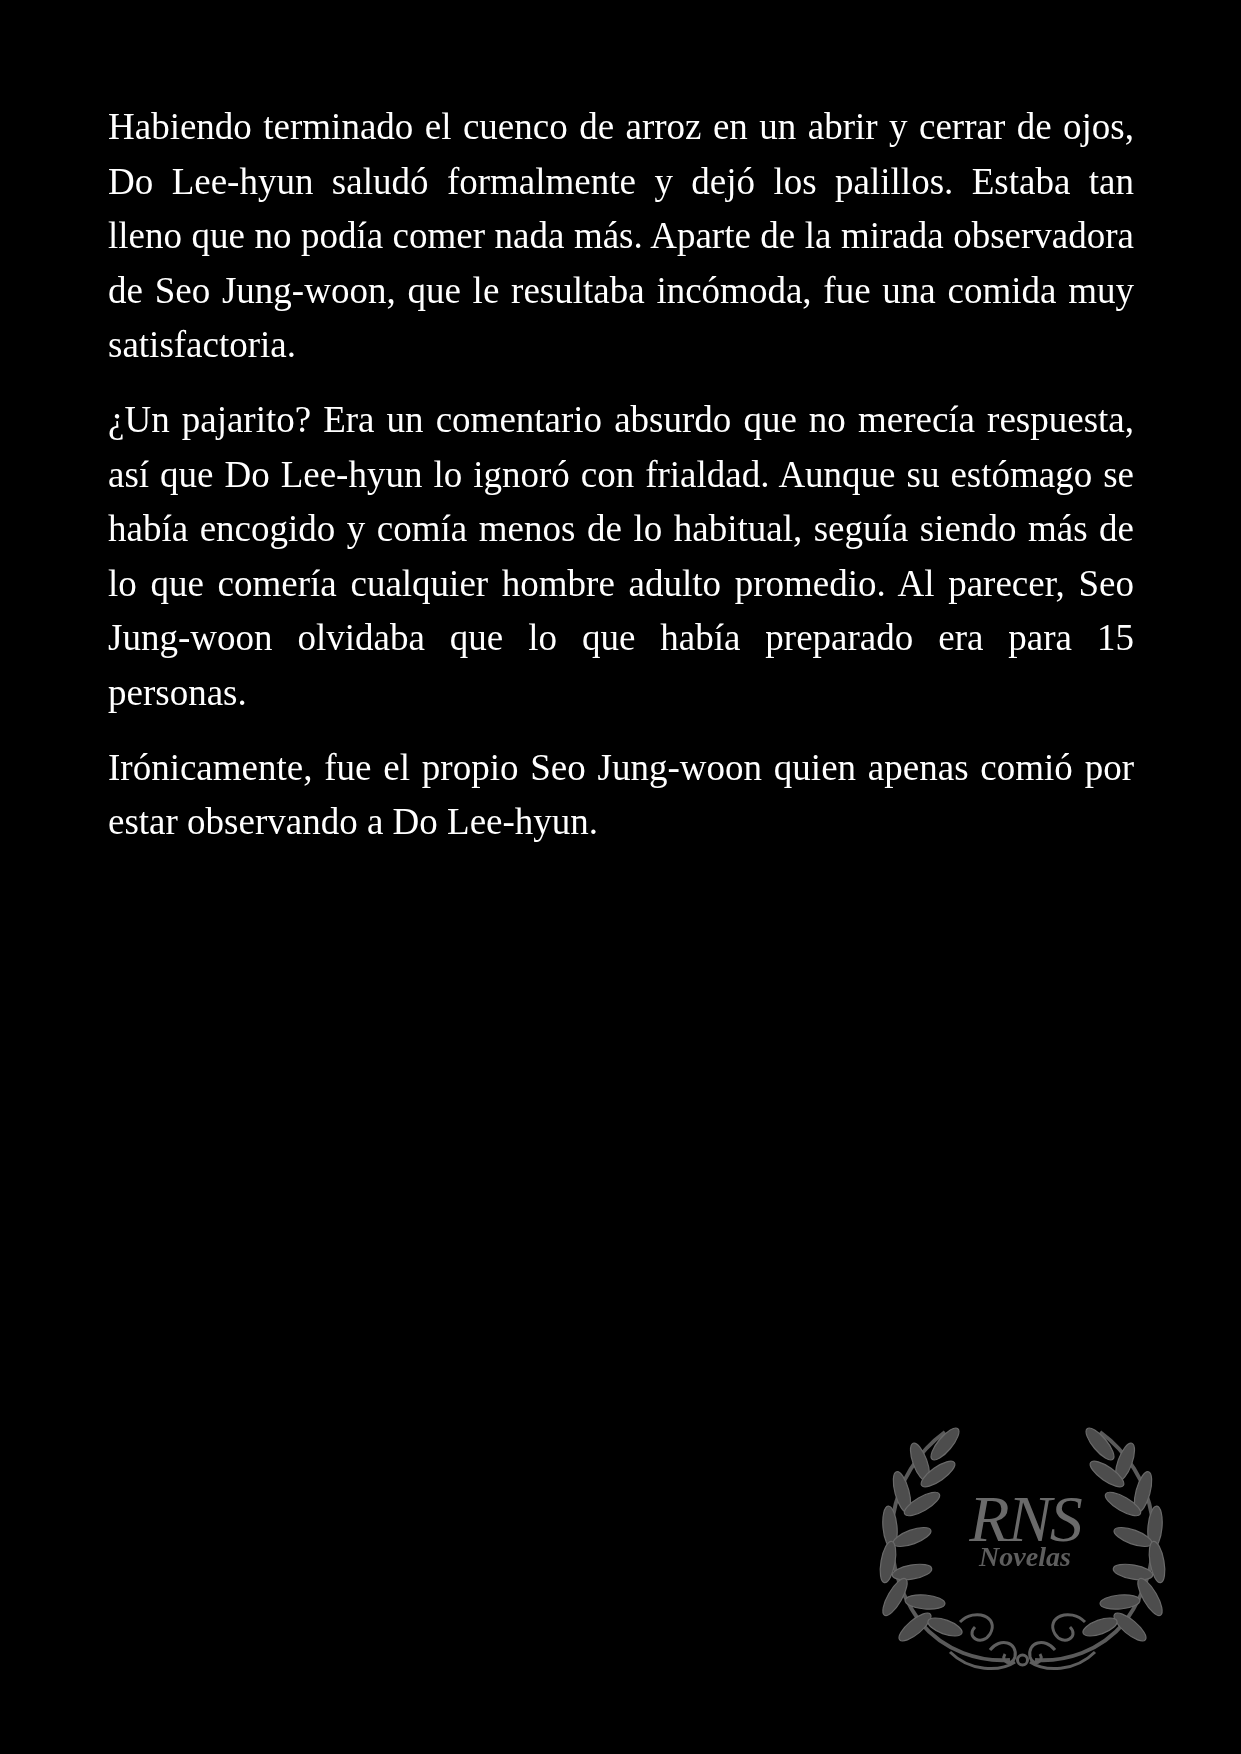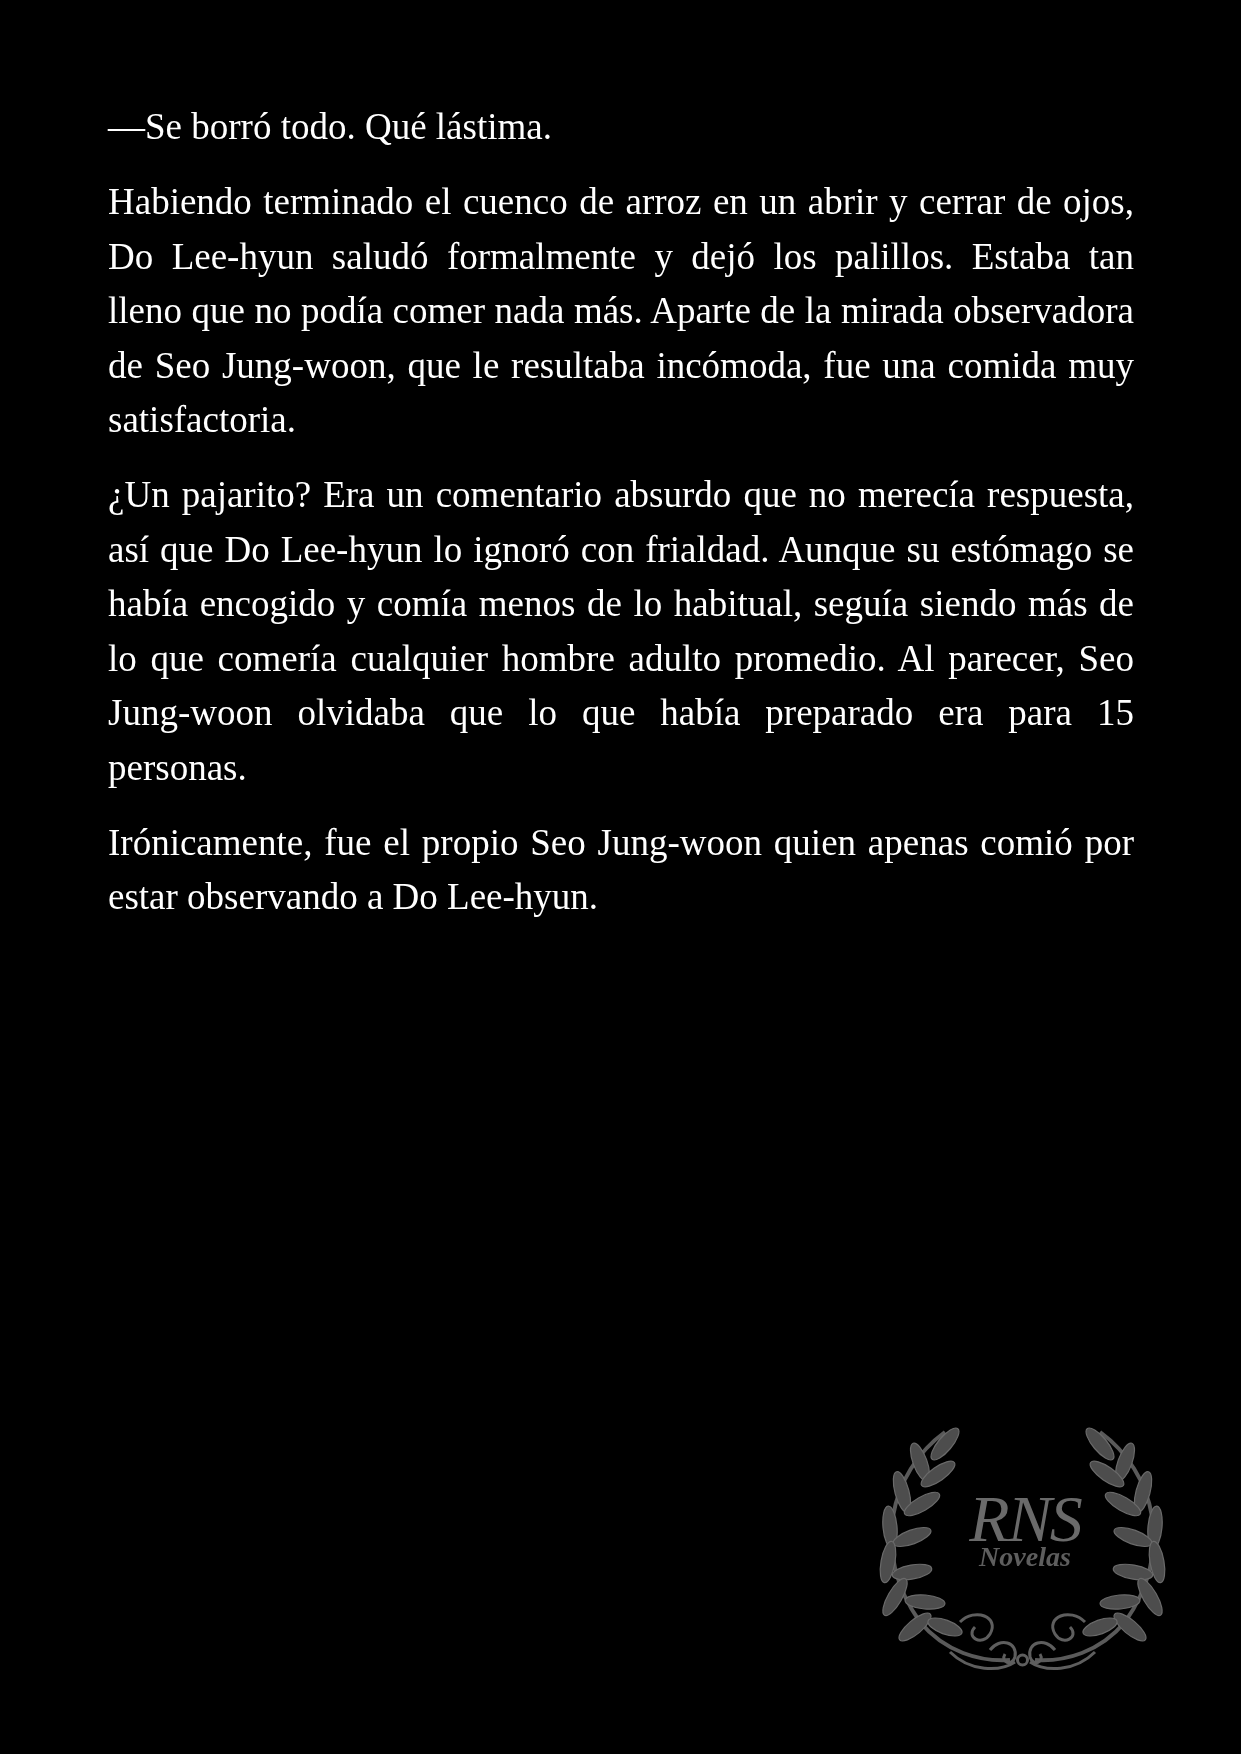--- a/index.html
+++ b/index.html
@@ -55,21 +55,20 @@
     font-size: 28px;
     line-height: 30px;
     color: #5e5e5e;
     font-weight: bold;
   }
 </style>
 </head>
 <body>
 
 <div class="page">
-  <p class="para">—Se borró todo. Qué lástima.</p>
   <p class="para">Habiendo terminado el cuenco de arroz en un abrir y cerrar de ojos, Do Lee-hyun saludó formalmente y dejó los palillos. Estaba tan lleno que no podía comer nada más. Aparte de la mirada observadora de Seo Jung-woon, que le resultaba incómoda, fue una comida muy satisfactoria.</p>
   <p class="para">¿Un pajarito? Era un comentario absurdo que no merecía respuesta, así que Do Lee-hyun lo ignoró con frialdad. Aunque su estómago se había encogido y comía menos de lo habitual, seguía siendo más de lo que comería cualquier hombre adulto promedio. Al parecer, Seo Jung-woon olvidaba que lo que había preparado era para 15 personas.</p>
   <p class="para">Irónicamente, fue el propio Seo Jung-woon quien apenas comió por estar observando a Do Lee-hyun.</p>
 </div>
 
 <div class="watermark">
   <svg width="345" height="260" viewBox="0 0 345 260" xmlns="http://www.w3.org/2000/svg">
     <g fill="#4d4d4d" stroke="#6a6a6a" stroke-width="1.2">
 
       <path d="M95 10 C40 50, 20 130, 70 200 C95 230, 130 240, 160 238" fill="none" stroke="#5a5a5a" stroke-width="4"></path>

